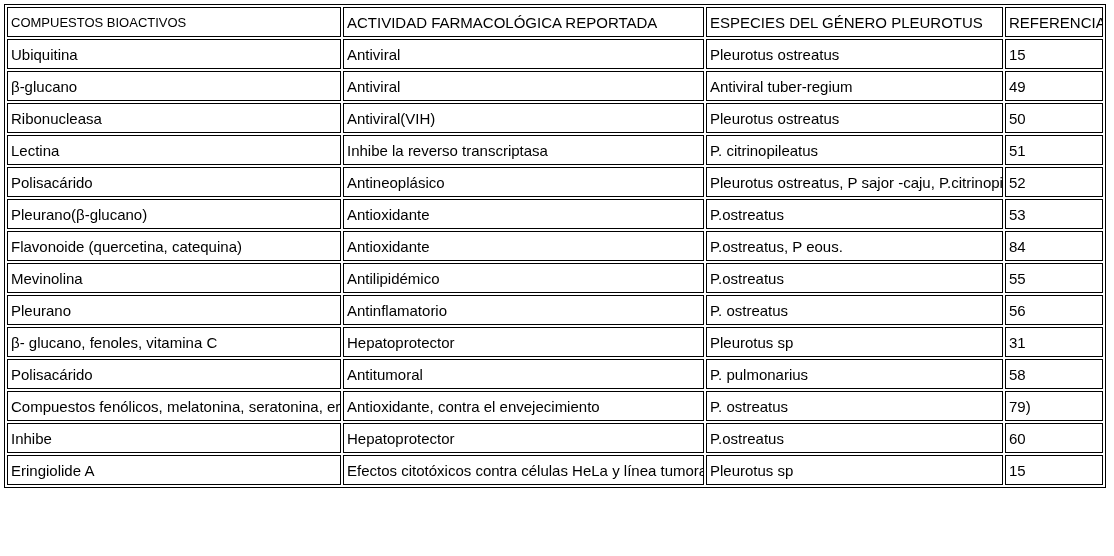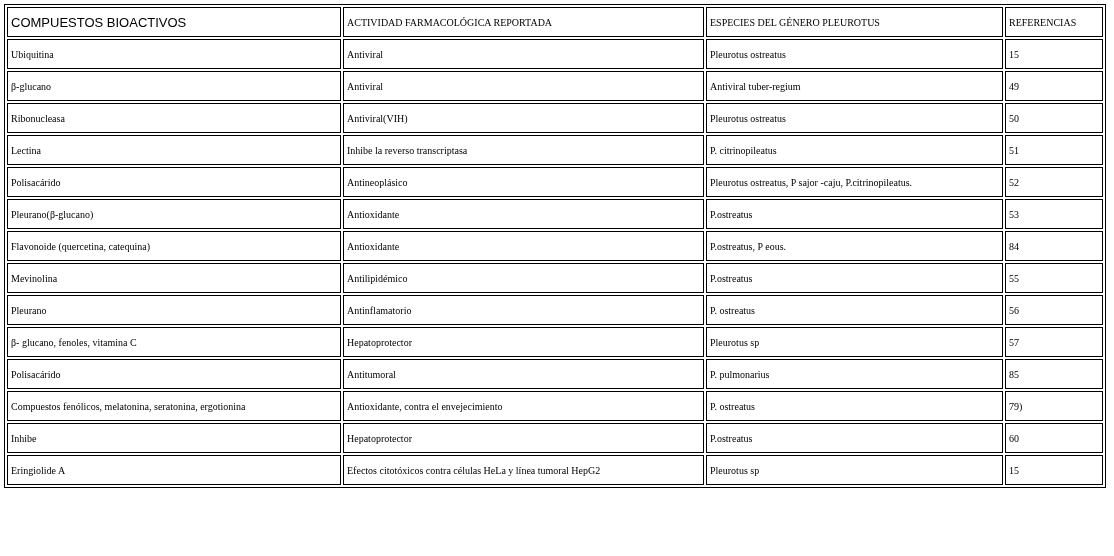--- a/index.html
+++ b/index.html
@@ -22,22 +22,22 @@
     background: #ffffff;
   }
   col.c1 { width: 334px; }
   col.c2 { width: 361px; }
   col.c3 { width: 297px; }
   col.c4 { width: 98px;  }
   th, td {
     border: 1px solid #000000;
     height: 28px;
     padding: 0 3px;
-    font-family: Liberation Serif, serif;
-    font-size: 10px;
+    font-family: Liberation Sans, sans-serif;
+    font-size: 15px;
     color: #000000;
     text-align: left;
     font-weight: normal;
     vertical-align: middle;
     white-space: nowrap;
     overflow: hidden;
     background: #ffffff;
   }
   th.sans {
     font-family: "Liberation Sans", "DejaVu Sans", sans-serif;
@@ -115,27 +115,27 @@
       <tr>
         <td>Pleurano</td>
         <td>Antinflamatorio</td>
         <td>P. ostreatus</td>
         <td>56</td>
       </tr>
       <tr>
         <td>β- glucano, fenoles, vitamina C</td>
         <td>Hepatoprotector</td>
         <td>Pleurotus sp</td>
-        <td>57</td>
+        <td>31</td>
       </tr>
       <tr>
         <td>Polisacárido</td>
         <td>Antitumoral</td>
         <td>P. pulmonarius</td>
-        <td>85</td>
+        <td>58</td>
       </tr>
       <tr>
         <td>Compuestos fenólicos, melatonina, seratonina, ergotionina</td>
         <td>Antioxidante, contra el envejecimiento</td>
         <td>P. ostreatus</td>
         <td>79)</td>
       </tr>
       <tr>
         <td>Inhibe</td>
         <td>Hepatoprotector</td>

